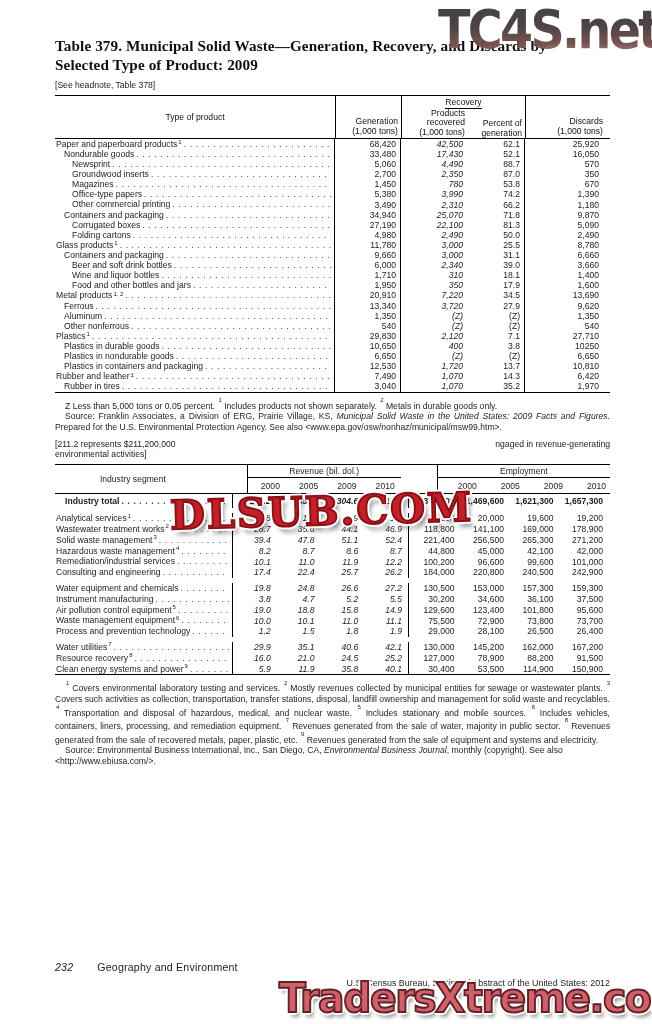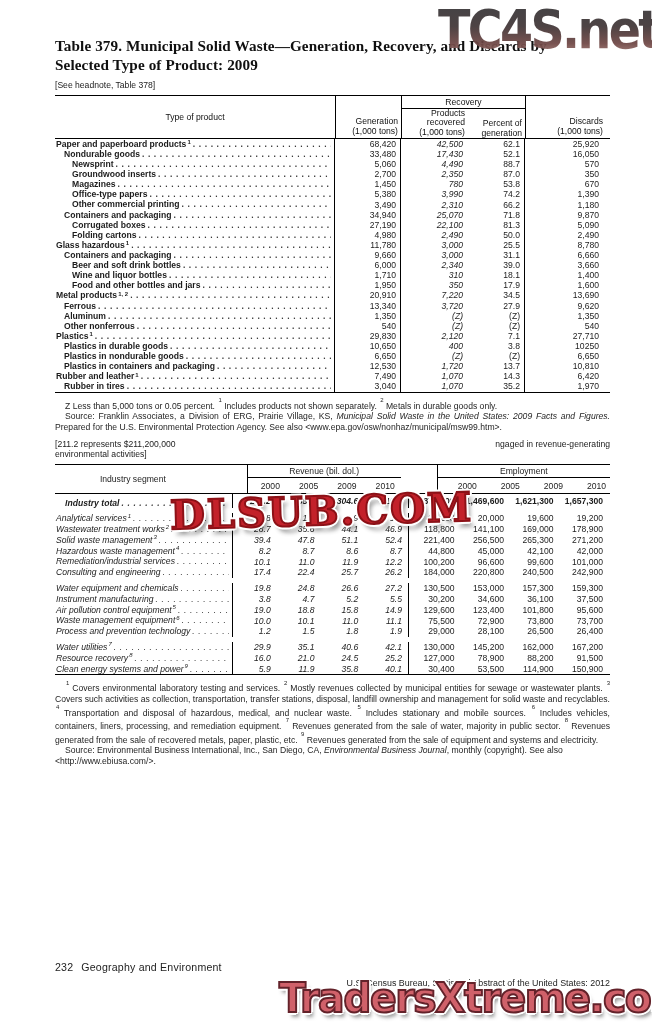--- a/index.html
+++ b/index.html
@@ -21,29 +21,29 @@
 
   
   .tbl { border-top:1.2px solid #000; border-bottom:1.2px solid #000; margin-top:4px; }
   sup.sp { font-size:6px; position:relative; top:-2.6px; margin-left:1px; letter-spacing:0; }
   .pre { white-space:pre-line; }
 
   
   .t379-header { display:flex; border-bottom:1px solid #000; height:43px; font-size:8.6px; color:#111; }
   .h-product { width:280px; display:flex; align-items:center; justify-content:center; }
   .h-gen { width:66px; border-left:1px solid #000; display:flex; align-items:flex-end; justify-content:flex-end; text-align:right; padding:0 3px 2px 0; line-height:10px; }
-  .h-recgrp { width:124px; border-left:1px solid #000; display:flex; flex-direction:column; }
+  .h-recgrp { width:124px; border-left:1px solid #000; display:flex; flex-direction:column;align-items:center; }
   .h-spanner { height:13px; border-bottom:1px solid #000; text-align:center; line-height:13px; }
   .h-sub { flex:1; display:flex; }
   .h-rec { width:66px; display:flex; align-items:flex-end; justify-content:flex-end; text-align:right; padding:0 3px 2px 0; line-height:9.6px; }
   .h-pct { width:57px; display:flex; align-items:flex-end; justify-content:flex-end; text-align:right; padding:0 3px 2px 0; line-height:10px; }
   .h-disc { width:82px; border-left:1px solid #000; display:flex; align-items:flex-end; justify-content:flex-end; text-align:right; padding:0 4px 2px 0; line-height:10px; }
 
   .r379 { display:flex; height:10.12px; font-size:8.6px; align-items:center; }
-  .c-label { width:280px; height:100%; display:flex; align-items:baseline; overflow:hidden; border-right:1px solid #000; padding-left:1px; line-height:10.1px;font-weight:bold; }
+  .c-label { width:280px; height:100%; display:flex; align-items:baseline; overflow:hidden; border-right:1px solid #000; padding-left:1px; line-height:10.1px; }
   .c-label.i1 { padding-left:9px; } .c-label.i2 { padding-left:17px; }
   .dots { flex:1; overflow:hidden; white-space:nowrap; color:#3a3a3a; margin:0 3px 0 2px; }
   .dots::after { content:". . . . . . . . . . . . . . . . . . . . . . . . . . . . . . . . . . . . . . . . . . . . . . . . . . . . . . . . . . . . . . ."; letter-spacing:.6px; }
   .c-num { height:100%; display:flex; align-items:center; justify-content:flex-end; white-space:nowrap; padding-right:4px; }
   .c-gen { width:66px; border-right:1px solid #000; }
   .c-rec { width:66px;font-style:italic; }
   .c-pct { width:58px; border-right:1px solid #000; }
   .c-disc { width:80px; padding-right:6px; }
 
   
@@ -58,29 +58,29 @@
   .grp { border-left:1px solid #000; display:flex; flex-direction:column;margin-left:36px; }
   .grp-rev { width:176px; } .grp-emp { width:198px; }
   .years { flex:1; display:flex; }
   .year { flex:1; display:flex; align-items:center; justify-content:flex-end; padding-right:6px; }
   .grp-emp .year { padding-right:4px; }
 
   .r380 { display:flex; height:10.8px; font-size:8.6px; align-items:center; }
   .r380.total { font-weight:700; height:14px; }
   .r380.total .s-label { padding-left:10px; }
   .r380.gap { margin-top:5px; }
-  .s-label { width:178px; height:100%; display:flex; align-items:flex-end; overflow:hidden; border-right:1px solid #000; padding-left:1px; line-height:10.6px;font-style:italic; }
+  .s-label { width:178px; height:100%; display:flex; align-items:center; overflow:hidden; border-right:1px solid #000; padding-left:1px; line-height:10.6px; }
   .revs { width:176px; height:100%; display:flex; border-right:1px solid #000;font-style:italic; }
   .emps { width:198px; height:100%; display:flex; }
   .n { flex:1; display:flex; align-items:center; justify-content:flex-end; white-space:nowrap; padding-right:6px; }
   .emps .n { padding-right:4px; }
 
   
   .footer-left { position:absolute; left:55px; top:961px; font-size:10.6px; color:#222; letter-spacing:.2px; }
-  .footer-left .pgnum { margin-right:8px; }
+  .footer-left .pgnum { margin-right:24px;font-style:italic; }
   .census { position:absolute; left:55px; top:978px; width:555px; text-align:right; font-size:8.9px; color:#222; }
 
   
   .wm { position:absolute; z-index:9; pointer-events:none; }
   .wm-top {
     top:-2px; right:-6px;
     font-family:"DejaVu Sans", sans-serif; font-weight:800;
     font-size:54px; letter-spacing:-3px;
     transform:scaleX(.88); transform-origin:right top;
     background:linear-gradient(180deg,#353537 0%,#403536 45%,#6e4644 72%,#a87f7a 92%,#c7a9a2 100%);
@@ -240,21 +240,21 @@
               <span>Folding cartons</span>
               <span class="dots"></span>
             </div>
             <div class="c-num c-gen">4,980</div>
             <div class="c-num c-rec">2,490</div>
             <div class="c-num c-pct">50.0</div>
             <div class="c-num c-disc">2,490</div>
           </div>
           <div class="r379">
             <div class="c-label">
-              <span>Glass hazardous</span>
+              <span>Glass products</span>
               <sup class="sp">1</sup>
               <span class="dots"></span>
             </div>
             <div class="c-num c-gen">11,780</div>
             <div class="c-num c-rec">3,000</div>
             <div class="c-num c-pct">25.5</div>
             <div class="c-num c-disc">8,780</div>
           </div>
           <div class="r379">
             <div class="c-label i1">

